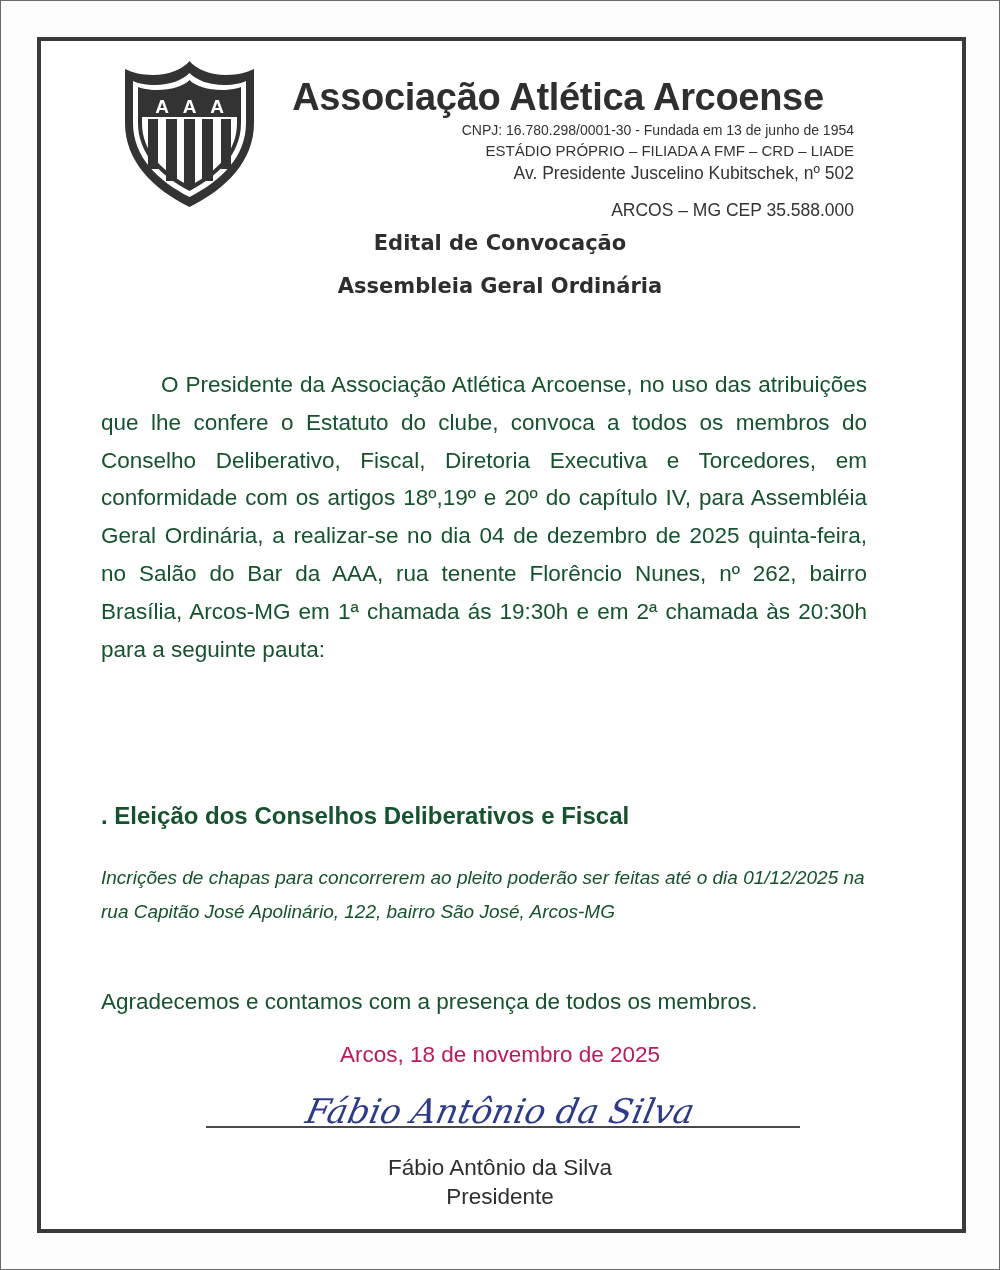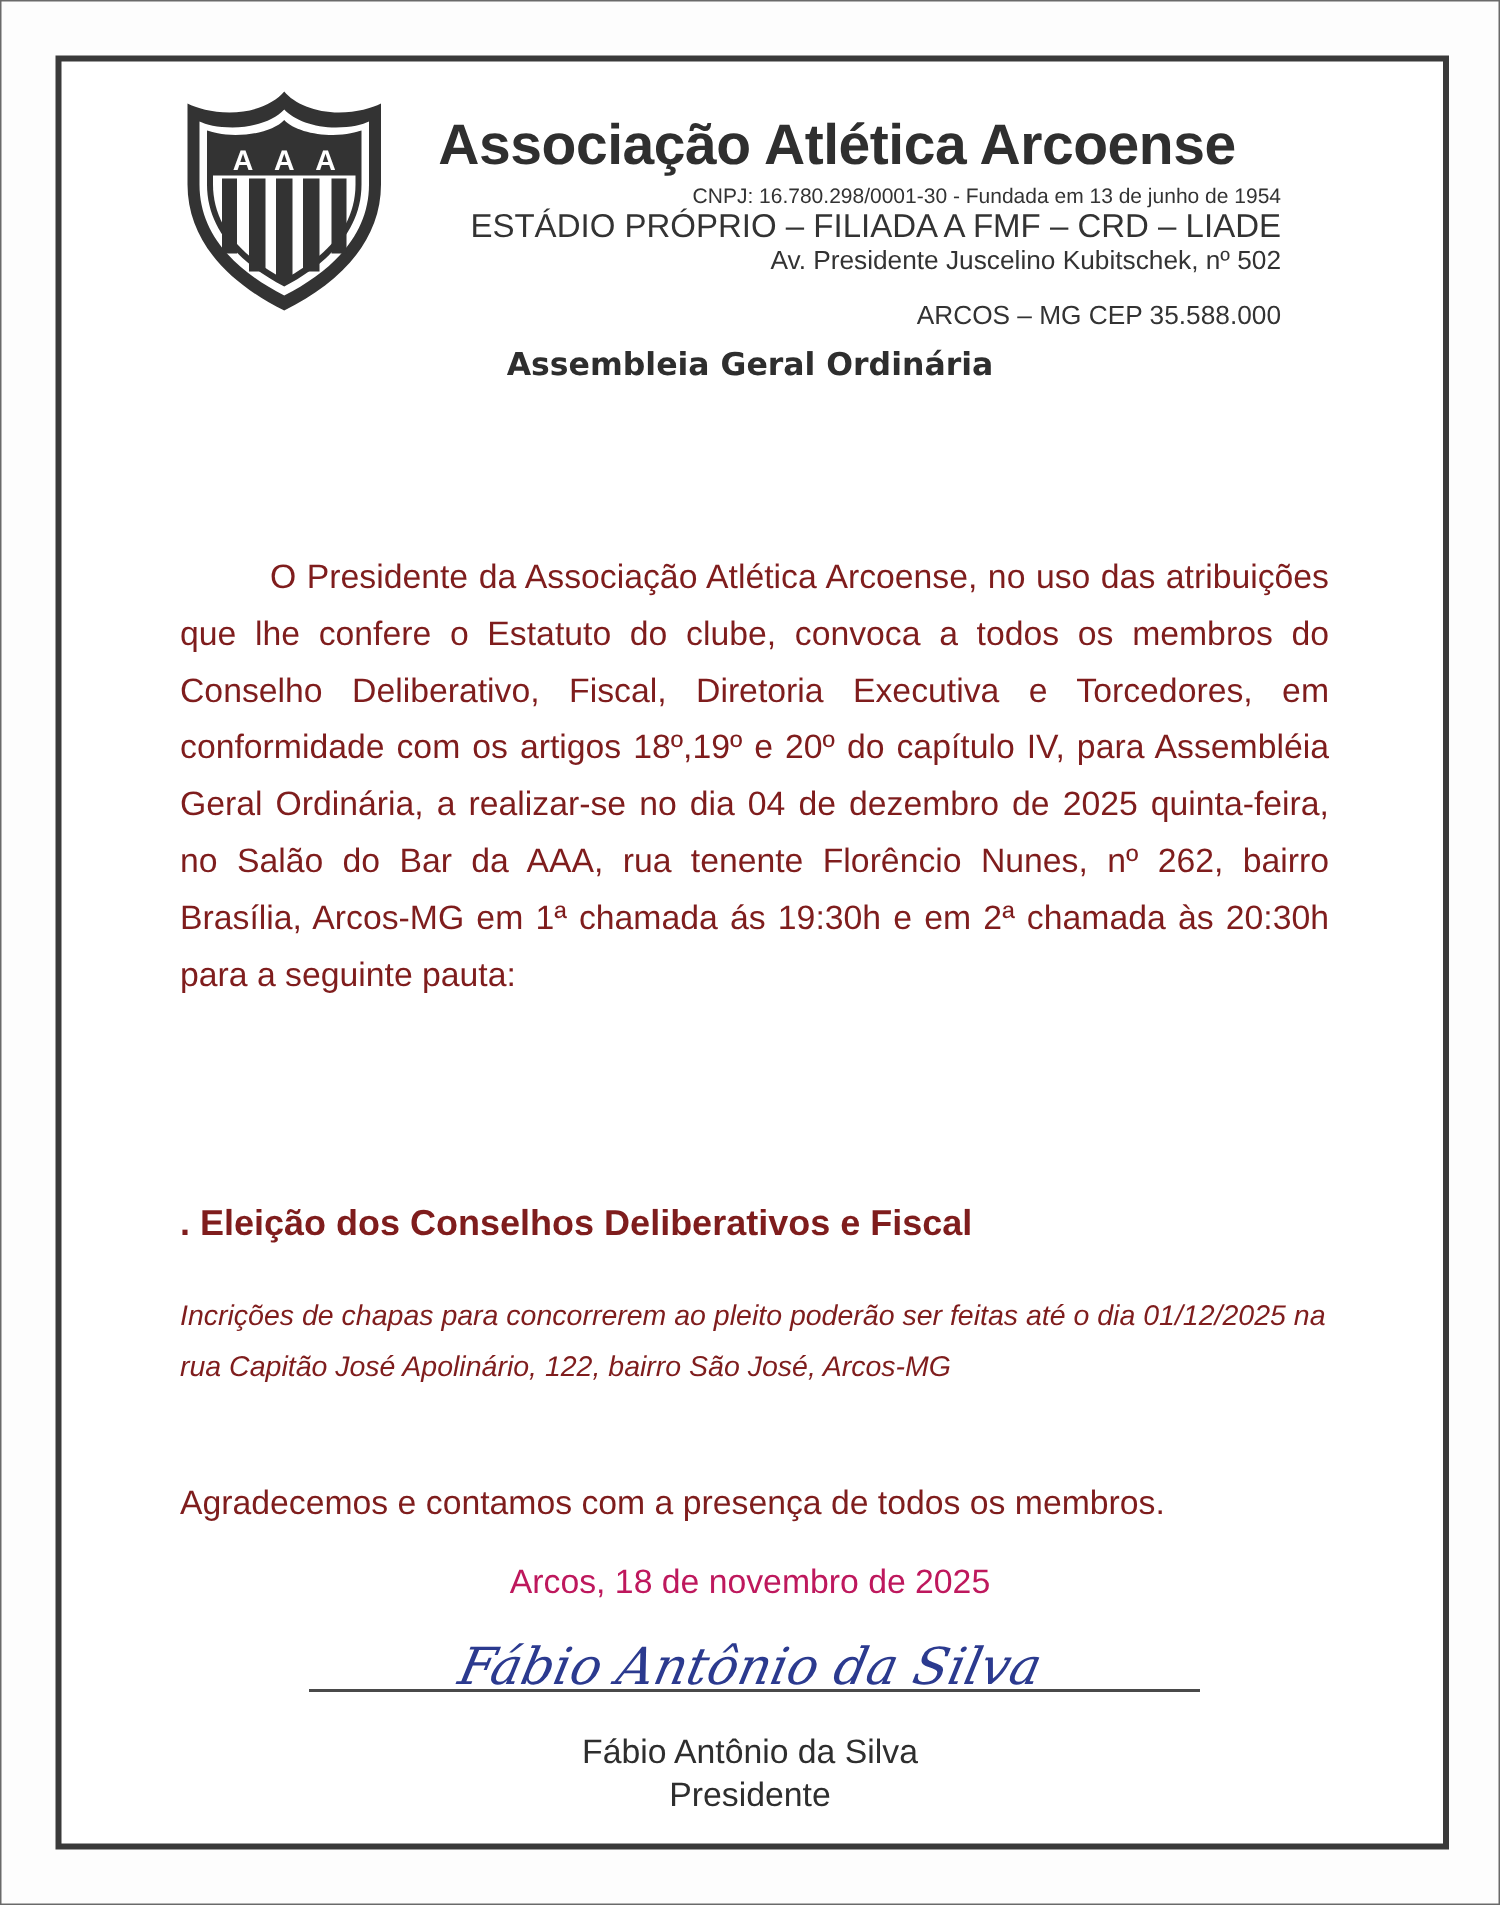--- a/index.html
+++ b/index.html
@@ -43,42 +43,42 @@
     }
     .header-sub {
       position: absolute;
       left: 262px; width: 592px;
       text-align: right;
       font-family: "Liberation Sans", sans-serif;
       color: #333;
       white-space: nowrap;
     }
     .h-cnpj { top: 121px; font-size: 14px; line-height: 18px; }
-    .h-stadium { top: 141px; font-size: 22px; line-height: 20px; }
+    .h-stadium { top: 141px; font-size: 15px; line-height: 20px; }
     .h-address { top: 163px; font-size: 17.5px; line-height: 20px; }
     .h-city { top: 200px; font-size: 17.5px; line-height: 20px; }
 
     .titles {
       position: absolute;
       left: 40px; width: 920px;
       top: 226px;
       text-align: center;
       font-family: "DejaVu Sans", sans-serif;
       font-weight: bold;
       font-size: 21px;
       color: #2e2e2e;
     }
     .titles div { height: 43px; line-height: 34px; }
 
     .body-text {
       position: absolute;
-      left: 120px; width: 766px;
+      left: 101px; width: 766px;
       font-family: "Liberation Sans", sans-serif;
       font-size: 22.5px;
-      color: #7f1d1d;
+      color: #14532d;
     }
     .para-main {
       top: 366px;
       line-height: 37.8px;
       text-align: justify;
       text-indent: 60px;
     }
     .agenda {
       top: 762px;
       font-weight: bold;
@@ -157,20 +157,21 @@
   <text x="94" y="54" text-anchor="middle" font-family="Liberation Sans, sans-serif" font-weight="bold" font-size="19" fill="#ffffff">A</text>
 </svg>
 
 <div class="header-title">Associação Atlética Arcoense</div>
 <div class="header-sub h-cnpj">CNPJ: 16.780.298/0001-30 - Fundada em 13 de junho de 1954</div>
 <div class="header-sub h-stadium">ESTÁDIO PRÓPRIO – FILIADA A FMF – CRD – LIADE</div>
 <div class="header-sub h-address">Av. Presidente Juscelino Kubitschek, nº 502</div>
 <div class="header-sub h-city">ARCOS – MG CEP 35.588.000</div>
 
 <div class="titles">
+  <div>Edital de Convocação</div>
   <div>Assembleia Geral Ordinária</div>
 </div>
 
 <div class="body-text para-main">O Presidente da Associação Atlética Arcoense, no uso das atribuições que lhe confere o Estatuto do clube, convoca a todos os membros do Conselho Deliberativo, Fiscal, Diretoria Executiva e Torcedores, em conformidade com os artigos 18º,19º e 20º do capítulo IV, para Assembléia Geral Ordinária, a realizar-se no dia 04 de dezembro de 2025 quinta-feira, no Salão do Bar da AAA, rua tenente Florêncio Nunes, nº 262, bairro Brasília, Arcos-MG em 1ª chamada ás 19:30h e em 2ª chamada às 20:30h para a seguinte pauta:</div>
 
 <div class="body-text agenda">
   <div>. Eleição dos Conselhos Deliberativos e Fiscal</div>
 </div>
 
 <div class="body-text para-reg">Incrições de chapas para concorrerem ao pleito poderão ser feitas até o dia 01/12/2025 na rua Capitão José Apolinário, 122, bairro São José, Arcos-MG</div>

